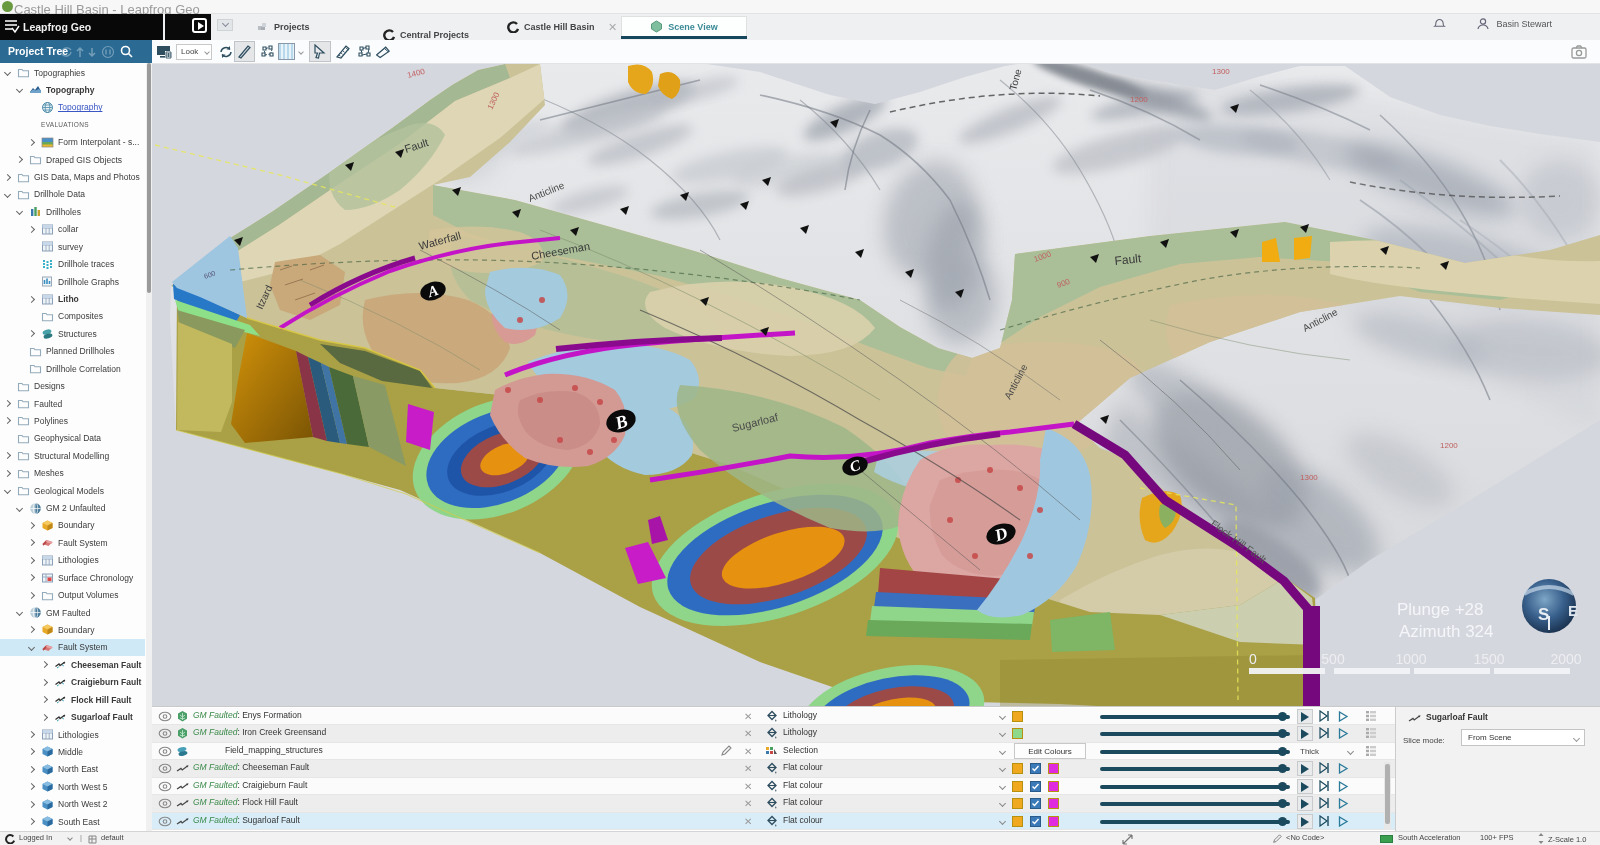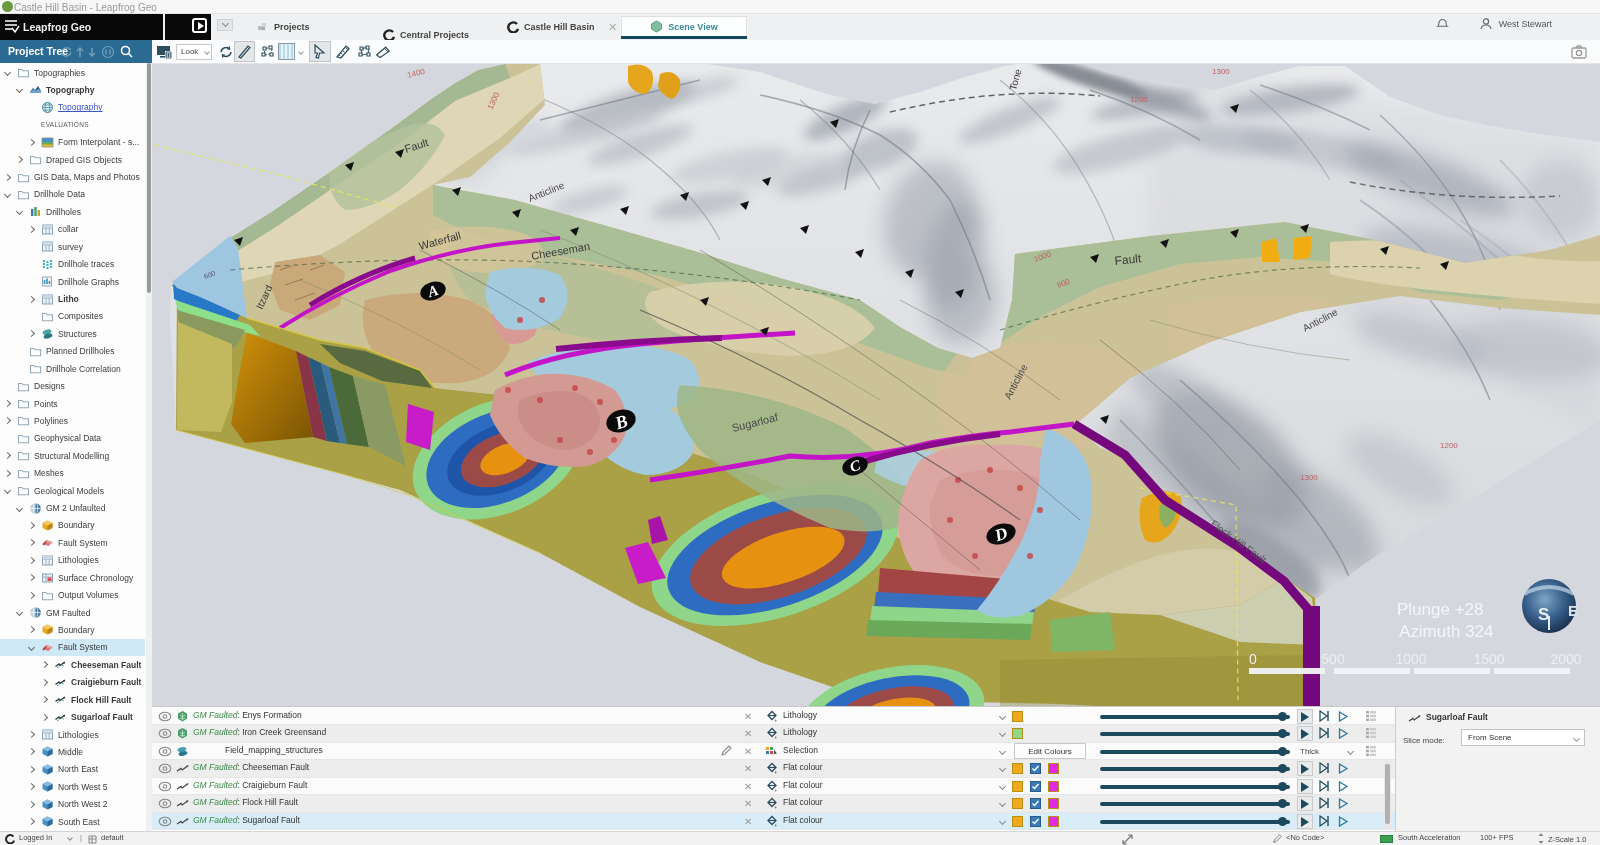--- a/index.html
+++ b/index.html
@@ -1,20 +1,20 @@
 <!DOCTYPE html>
 <html><head>
 <meta charset="utf-8">
 <style>
 * { margin:0; padding:0; box-sizing:border-box; }
 html,body { width:1600px; height:845px; overflow:hidden; font-family:"Liberation Sans",sans-serif; background:#fff; }
 .abs { position:absolute; }
 
 #titlebar { left:0; top:0; width:1600px; height:14px; background:#f7f7f7; border-bottom:1px solid #e2e2e2; }
-#titlebar .txt { position:absolute; left:14px; top:2px; font-size:10px; color:#9a9a9a; }
+#titlebar .txt { position:absolute; left:14px; top:2px; font-size:13px; color:#9a9a9a; }
 #titlebar .ico { position:absolute; left:2px; top:1px; width:11px; height:11px; border-radius:50%; background:#6a9a40; }
 #blackbar { left:0; top:14px; width:1600px; height:26px; background:#eef0f2; }
 #lfblack { left:0; top:14px; width:163px; height:26px; background:#080808; }
 #lfblack .logo { position:absolute; left:23px; top:7px; color:#f0f0f0; font-size:10.5px; font-weight:bold; }
 #playbox { left:165px; top:14px; width:46px; height:26px; background:#0a0a0a; }
 #playbox .pb { position:absolute; left:27px; top:4px; width:15px; height:15px; border:2px solid #fff; border-radius:3px; background:#0a0a0a; }
 #playbox .pb:after { content:""; position:absolute; left:4px; top:2px; border-left:6px solid #fff; border-top:4px solid transparent; border-bottom:4px solid transparent; }
 .tab { position:absolute; top:14px; height:25px; font-size:9px; color:#3c3c3c; display:flex; align-items:center; }
 #tab-scene { left:621px; top:16px; width:126px; height:21px; background:#fdfefe; border:1px solid #e0e0e0; display:flex; align-items:center; justify-content:center; font-size:9px; color:#3a8a96; }
 #tab-scene-under { left:621px; top:36px; width:126px; height:3px; background:#17475c; }
@@ -95,21 +95,21 @@
   </div>
 <div id="tab-scene-under" class="abs"></div>
 <div id="topright">
  <svg width="13" height="13" viewBox="0 0 13 13" style="margin-right:30px">
       <path d="M6.5 1.5a3.6 3.6 0 0 1 3.6 3.6c0 2.6 1 3.2 1 3.2H1.9s1-.6 1-3.2A3.6 3.6 0 0 1 6.5 1.5z" fill="none" stroke="#667" stroke-width="1.1"></path>
     </svg>
  <svg width="14" height="14" viewBox="0 0 14 14" style="margin-right:6px">
       <circle cx="7" cy="4.5" r="2.6" fill="none" stroke="#667" stroke-width="1.2"></circle>
       <path d="M2 12c.5-3 2.5-4 5-4s4.5 1 5 4" fill="none" stroke="#667" stroke-width="1.2"></path>
     </svg>
- <span>West Stewart</span>
+ <span>Basin Stewart</span>
 </div>
 
 <div id="toolbar" class="abs">
     <svg width="17" height="15" viewBox="0 0 17 15" style="position:absolute;left:4px;top:5px">
       <rect x="1" y="1" width="13" height="9" fill="#2e4e60"></rect>
       <rect x="4" y="11" width="7" height="1.6" fill="#2e4e60"></rect>
       <rect x="9" y="6" width="7" height="8" fill="#fff"></rect>
       <path d="M10 7h5v6h-5zM11 8v4M12.5 8v4M14 8v4" stroke="#2e4e60" stroke-width=".9" fill="none"></path>
     </svg>
     <span style="position:absolute;left:24px;top:4px;width:36px;height:16px;background:#fff;border:1px solid #c8c8c8;font-size:8px;color:#444;padding:2px 0 0 4px;">Look</span>
@@ -340,21 +340,21 @@
       </svg>
       <span class="lbl">Designs</span>
     </div>
 <div class="trow" style="top:332.0px">
       <span style="margin-left:5px;width:12px;flex:none;display:flex;">
         <span class="chev cr"></span>
       </span>
       <svg class="ticon" width="13" height="13" viewBox="0 0 13 13">
         <path d="M1.5 3.5h3.5l1 1.3h5.5v6H1.5z" fill="#fdfdfd" stroke="#93aabb" stroke-width="1.1"></path>
       </svg>
-      <span class="lbl">Points</span>
+      <span class="lbl">Faulted</span>
     </div>
 <div class="trow" style="top:349.4px">
       <span style="margin-left:5px;width:12px;flex:none;display:flex;">
         <span class="chev cr"></span>
       </span>
       <svg class="ticon" width="13" height="13" viewBox="0 0 13 13">
         <path d="M1.5 3.5h3.5l1 1.3h5.5v6H1.5z" fill="#fdfdfd" stroke="#93aabb" stroke-width="1.1"></path>
       </svg>
       <span class="lbl">Polylines</span>
     </div>

